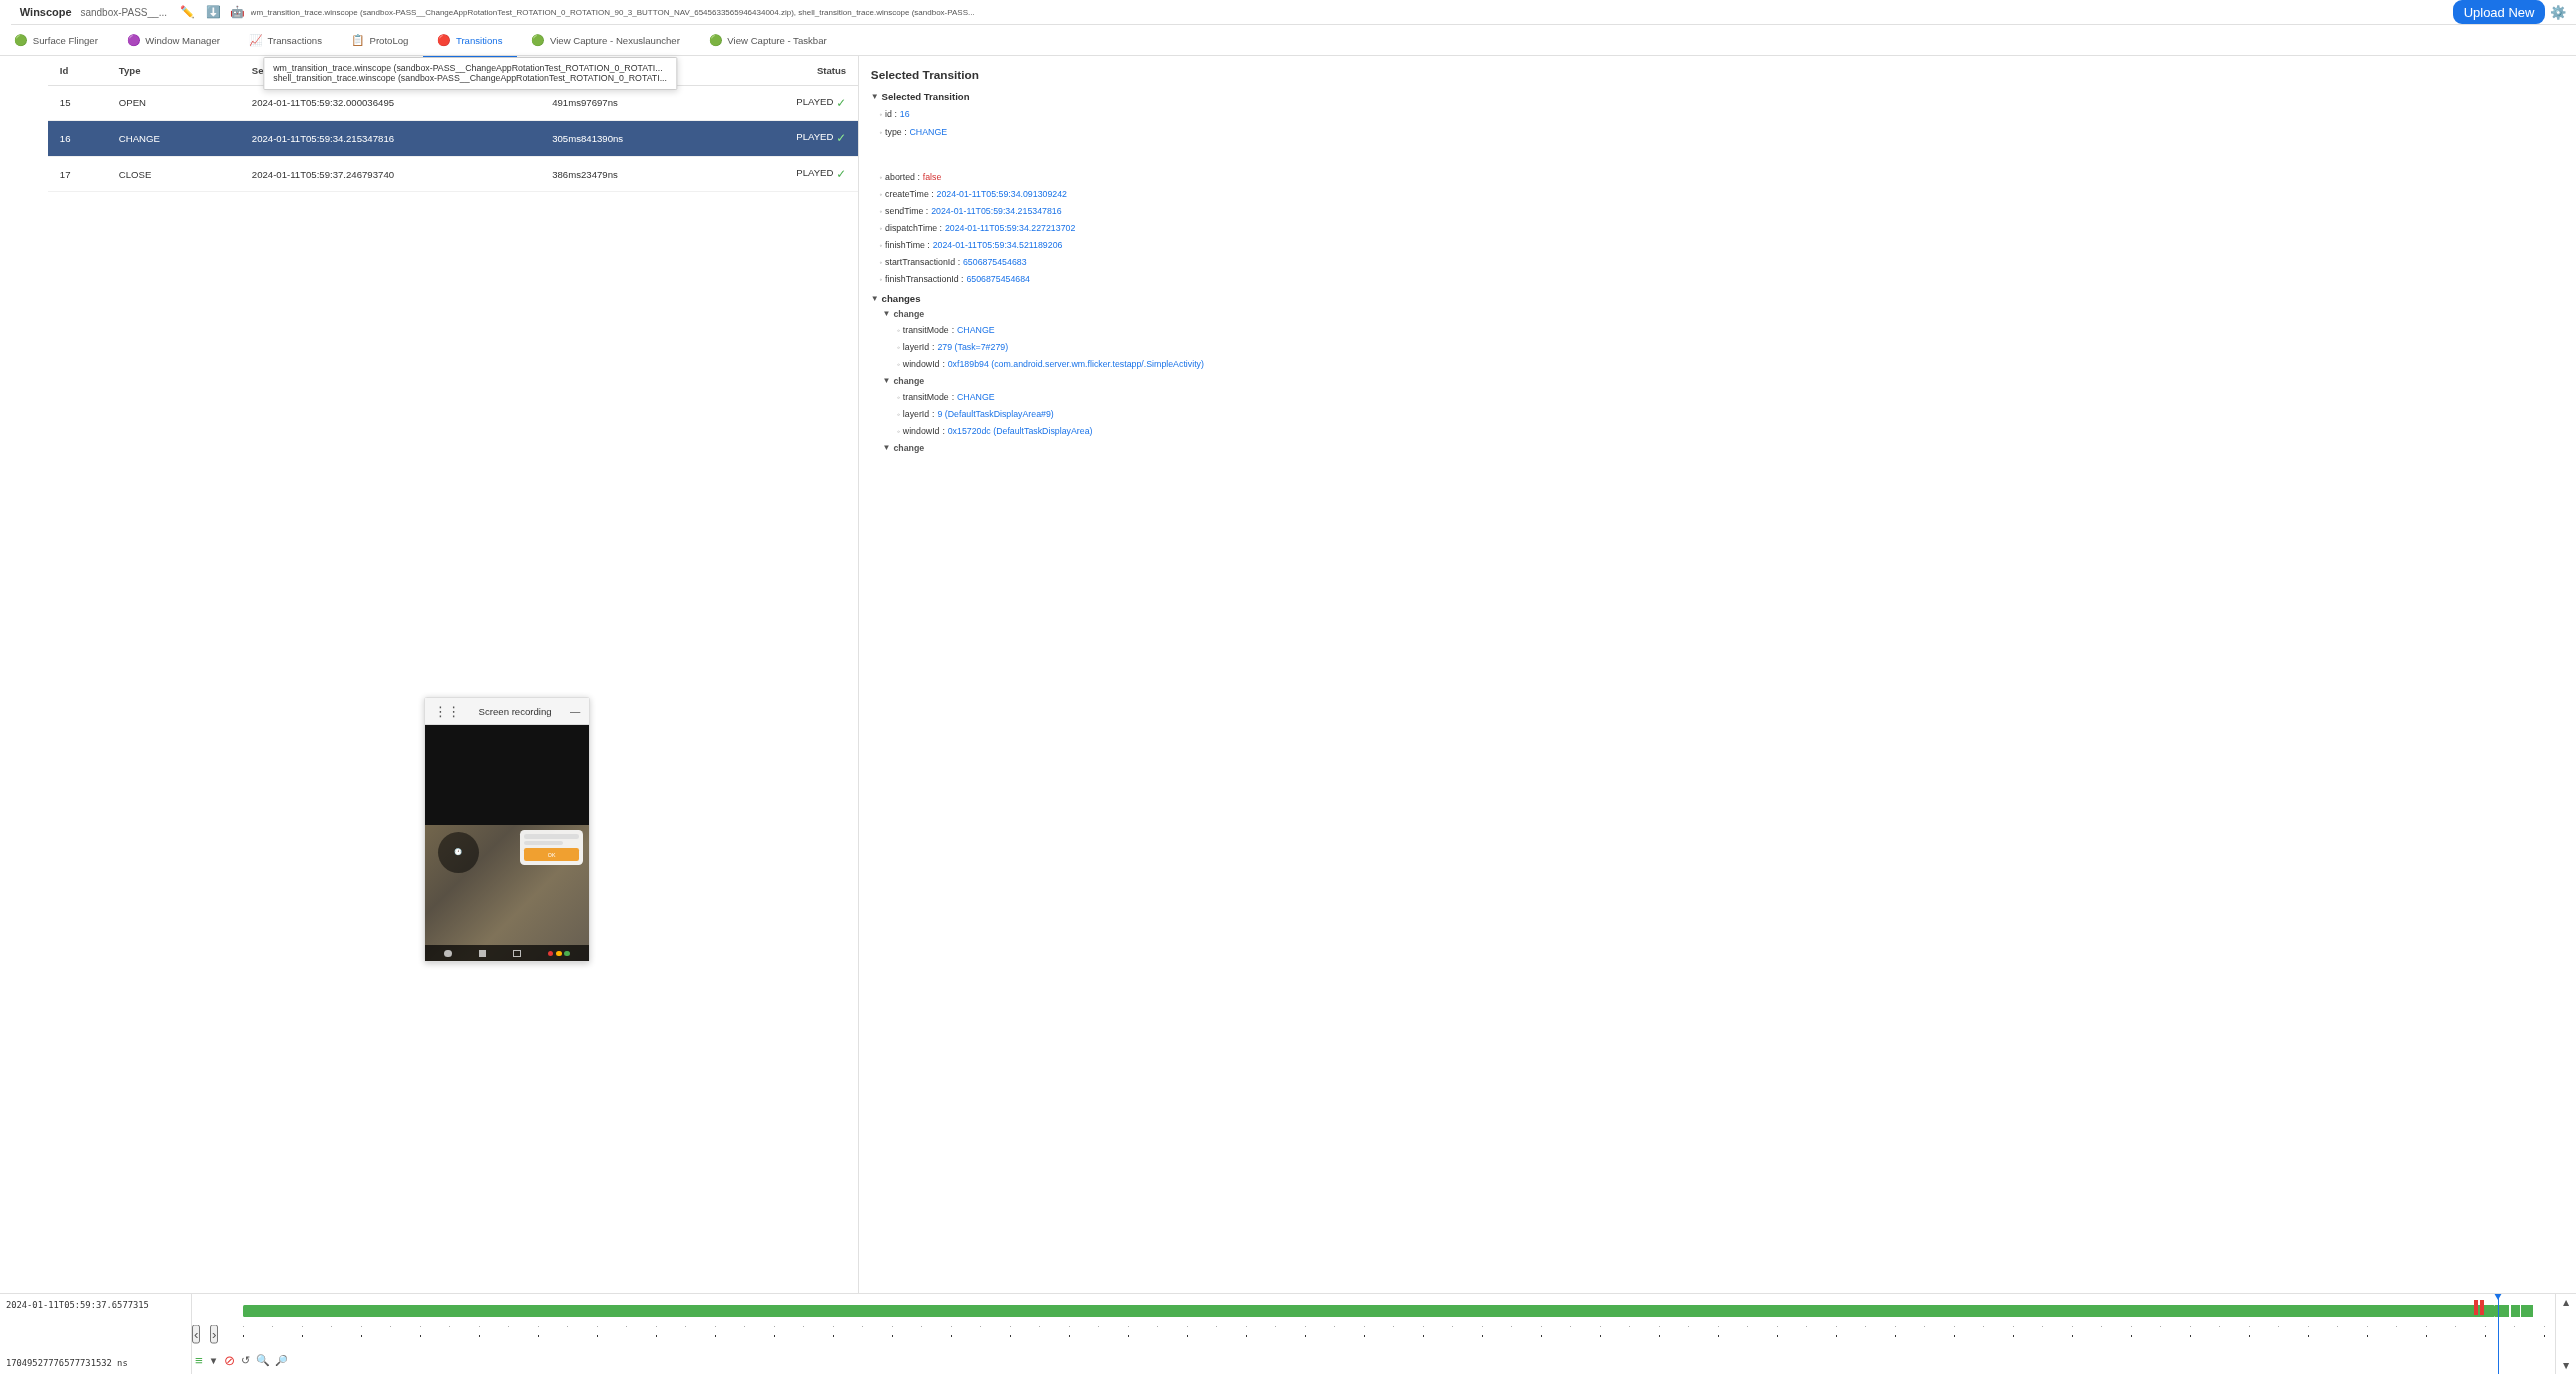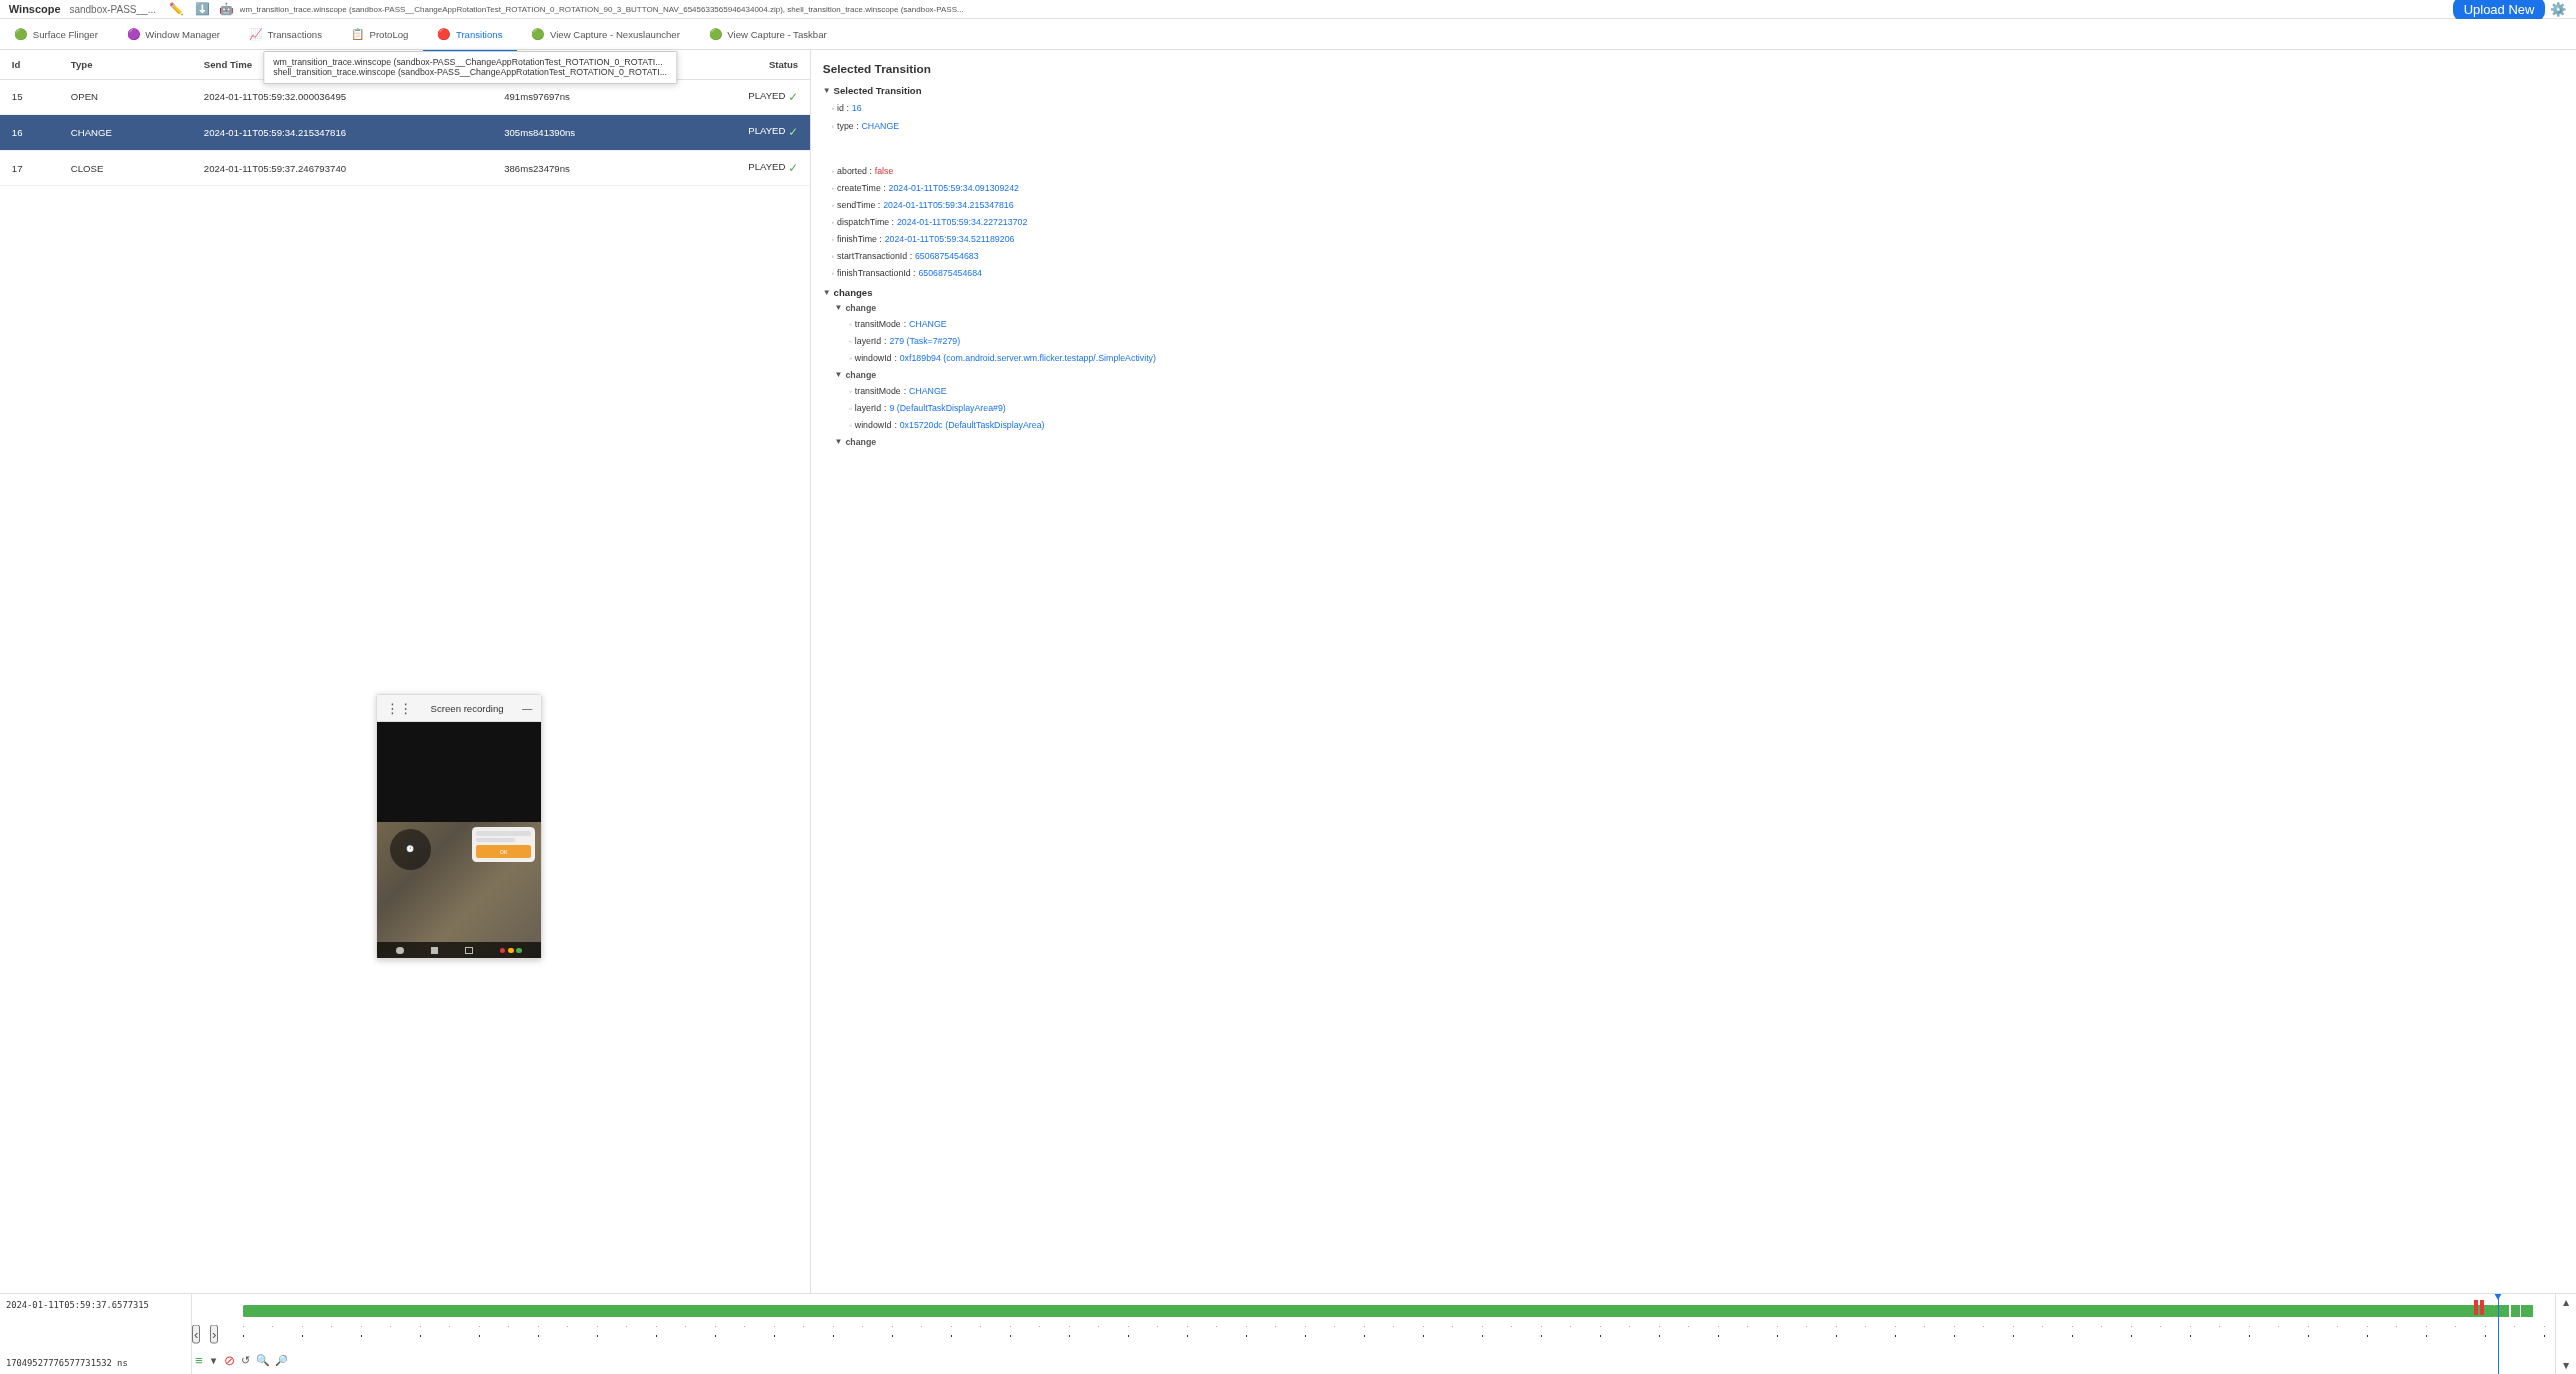--- a/index.html
+++ b/index.html
@@ -1,21 +1,21 @@
 <!DOCTYPE html>
 <html style="font-size:11.8px"><head>
   <meta charset="utf-8">
   <style>
     * { box-sizing: border-box; margin: 0; padding: 0; }
     body { font-family: 'Segoe UI', Arial, sans-serif; font-size: 9.6px; background: #fff; color: #333; overflow: hidden; height: 100vh; display: flex; flex-direction: column; }
 
     
     .topbar {
-      display: flex; align-items: center; padding: 0 8.8px; height: 19px;
-      border-bottom: 0.7px solid #e0e0e0; background: #fff; flex-shrink: 0; gap: 5.9px;
+      display: flex; align-items: center; padding: 0 8.8px; height: 25px;
+      border-bottom: 0.7px solid #e0e0e0; background: #fff; flex-shrink: 0; gap: 5.9px; margin-left: 11px;
     }
     .topbar-logo { font-weight: bold; font-size: 11px; color: #333; margin-right: 2.9px; }
     .topbar-sandbox { font-size: 10px; color: #666; margin-right: 4.4px; }
     .topbar-icon-btn { background: none; border: none; cursor: pointer; color: #555; font-size: 11.8px; padding: 2.9px; }
     .topbar-file { font-size: 8px; color: #555; flex: 1; overflow: hidden; text-overflow: ellipsis; white-space: nowrap; }
     .topbar-upload-btn {
       background: #1a73e8; color: #fff; border: none; border-radius: 9px;
       padding: 4.4px 10.3px; font-size: 13px; cursor: pointer; white-space: nowrap;
     }
     .topbar-settings-btn { background: none; border: none; cursor: pointer; font-size: 13.3px; color: #555; }
@@ -34,21 +34,21 @@
     .tab-icon { font-size: 11px; }
     .tab-tooltip {
       position: absolute; top: 31px; left: 50%; transform: translateX(-50%);
       background: #fff; border: 0.7px solid #ccc; padding: 5.9px 8.8px; font-size: 8.8px;
       box-shadow: 0 1.5px 5.9px rgba(0,0,0,0.15); white-space: nowrap; z-index: 100;
       color: #333; border-radius: 1.5px;
     }
     .tab-transitions { position: relative; }
 
     
-    .main { display: flex; flex: 1; overflow: hidden; }
+    .main { display: flex; flex: 1; overflow: hidden; padding-left: 48px; }
 
     
     .left-panel { flex: 0 0 811px; display: flex; flex-direction: column; overflow: hidden; border-right: 0.7px solid #e0e0e0; }
 
     
     .table-header {
       display: grid; grid-template-columns: 59px 133px 1fr 147px 147px;
       padding: 8.8px 11.8px; border-bottom: 0.7px solid #e0e0e0;
       font-weight: 600; color: #444; font-size: 9.6px; flex-shrink: 0;
     }

